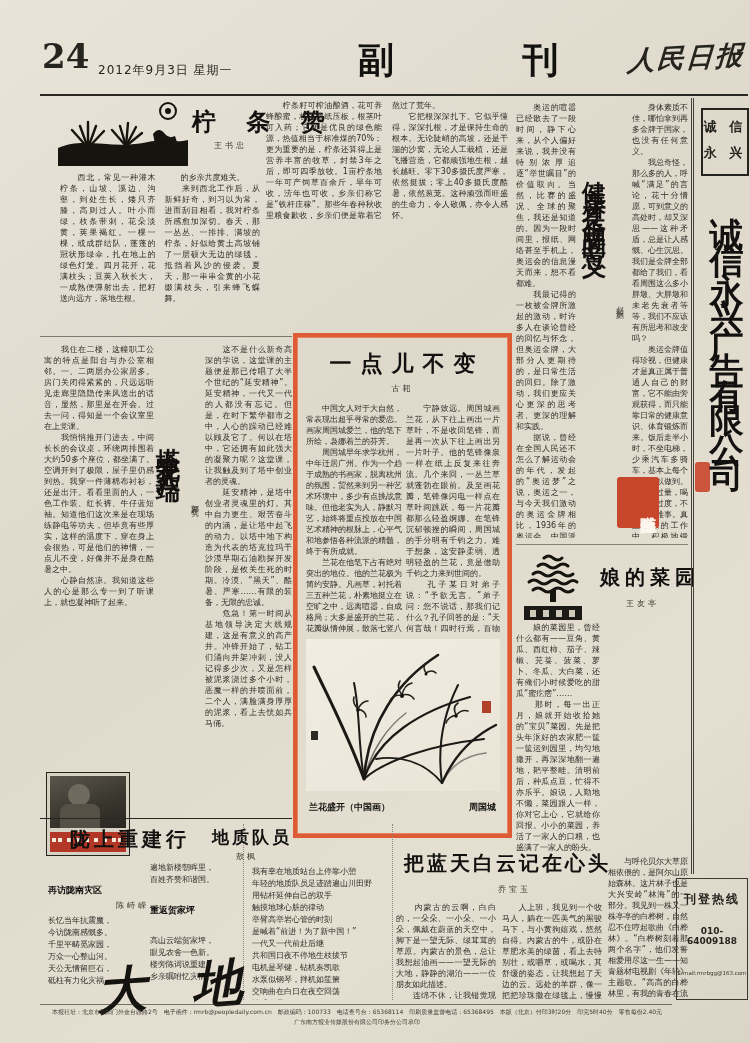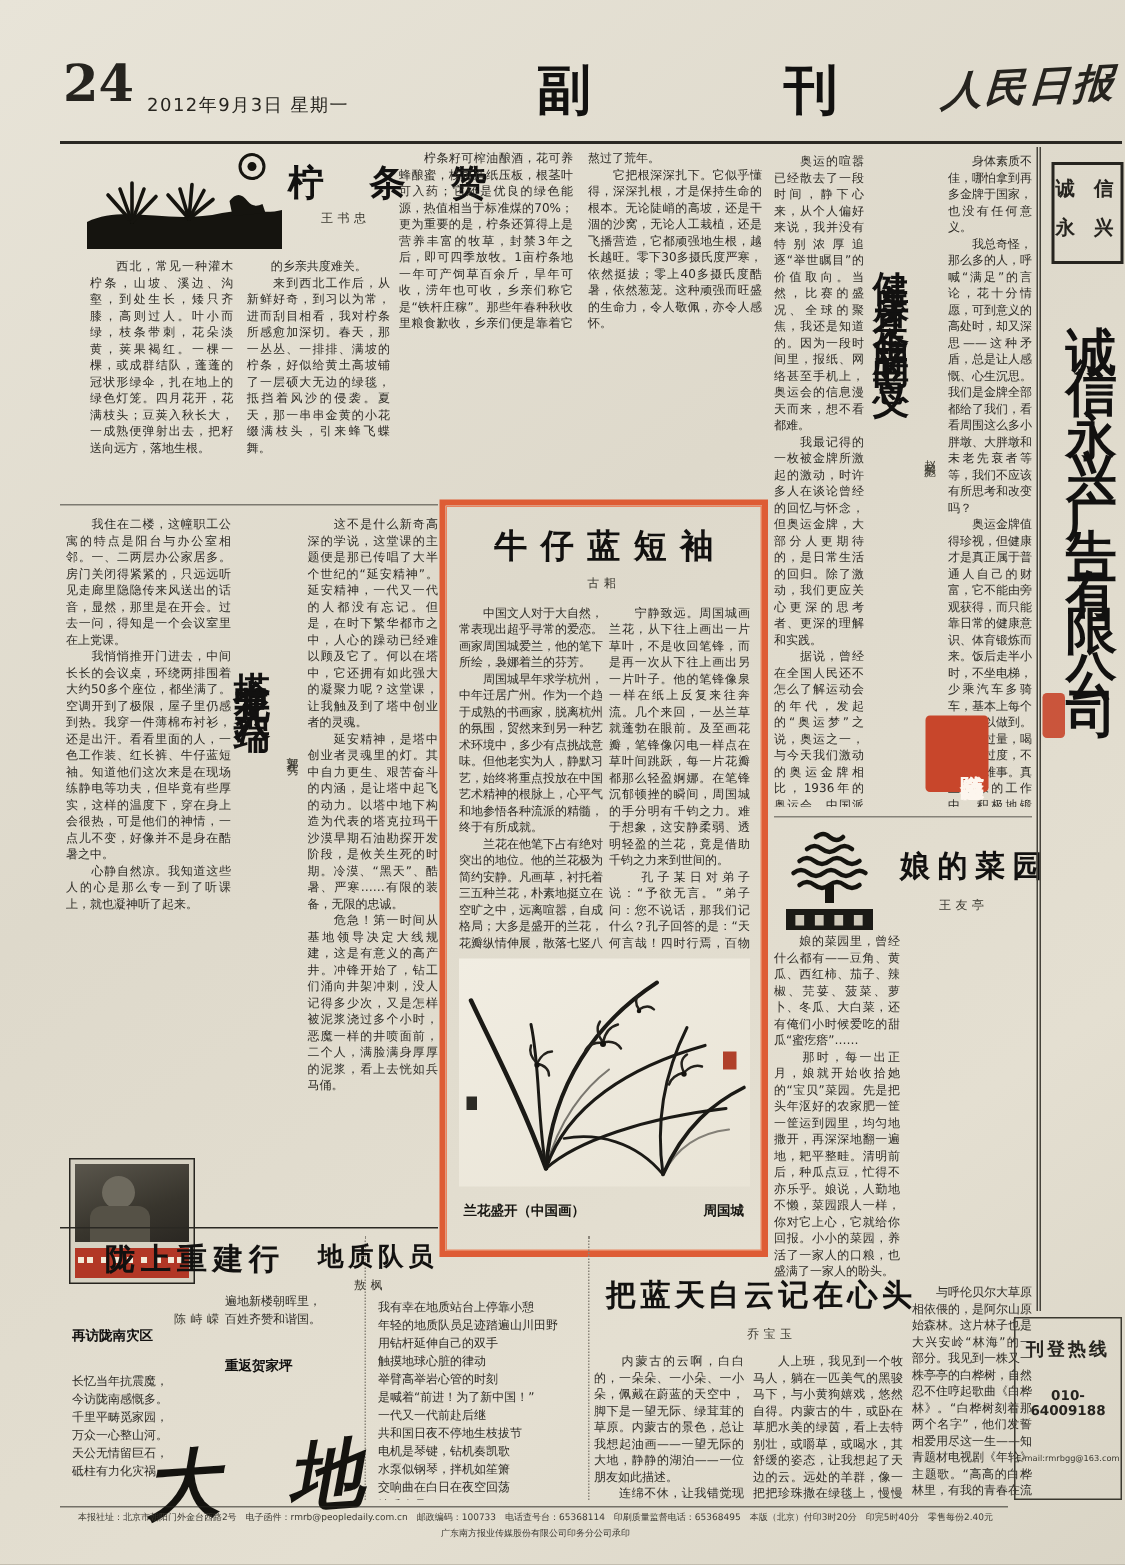--- a/index.html
+++ b/index.html
@@ -78,21 +78,21 @@
 
   <div class="abs" style="left:46px;top:772px;width:82px;height:82px;border:1px solid #26241f;background:#d6d1c2;">
     <div style="position:absolute;left:3px;top:3px;right:3px;height:52px;background:linear-gradient(160deg,#5a564c,#38352d 60%,#2a2722);">
       <div style="position:absolute;left:18px;top:8px;width:22px;height:22px;border-radius:50%;background:#6e6a5e;"></div>
       <div style="position:absolute;left:10px;top:28px;width:40px;height:24px;border-radius:8px 8px 0 0;background:#55514636;background:#555146;"></div>
     </div>
     <div class="redband" style="position:absolute;left:3px;bottom:3px;right:3px;height:20px;"></div>
   </div>
 
   <div class="abs hotbox" style="left:293px;top:333px;width:211px;height:497px;">
-    <div class="abs htitle" style="left:0;top:12px;width:211px;text-align:center;font-size:22px;letter-spacing:9px;text-indent:9px;white-space:nowrap;">牛仔蓝短袖</div>
+    <div class="abs htitle" style="left:0;top:12px;width:211px;text-align:center;font-size:22px;letter-spacing:9px;text-indent:9px;white-space:nowrap;">一点儿不变</div>
     <div class="abs byline" style="left:0;top:46px;width:211px;text-align:center;">古耜</div>
     <div class="abs bt" style="left:9px;top:66px;width:96px;height:232px;">　　中国文人对于大自然，常表现出超乎寻常的爱恋。画家周国城爱兰，他的笔下所绘，袅娜着兰的芬芳。
 　　周国城早年求学杭州，中年迁居广州。作为一个趋于成熟的书画家，脱离杭州的氛围，贸然来到另一种艺术环境中，多少有点挑战意味。但他老实为人，静默习艺，始终将重点投放在中国艺术精神的根脉上，心平气和地参悟各种流派的精髓，终于有所成就。
 　　兰花在他笔下占有绝对突出的地位。他的兰花极为简约安静。凡画草，衬托着三五种兰花，朴素地挺立在空旷之中，远离喧嚣，自成格局；大多是盛开的兰花，花瓣纵情伸展，散落七竖八倒，实则错落有致。在白色宣纸上，他用黑色墨水，只那么轻轻一抹，一朵朵透明的兰花，仿佛带着清癯品质的质感盛开。
 　　我曾经深深迷恋其中的简约与安静，那里蕴含着中国文化的深意。
 　　古人强调静以养心，凡书法、绘画乃至诗词文章，多以养心为旨归。</div>
     <div class="abs bt" style="left:109px;top:66px;width:94px;height:232px;">　　宁静致远。周国城画兰花，从下往上画出一片草叶，不是收回笔锋，而是再一次从下往上画出另一片叶子。他的笔锋像泉一样在纸上反复来往奔流。几个来回，一丛兰草就蓬勃在眼前。及至画花瓣，笔锋像闪电一样点在草叶间跳跃，每一片花瓣都那么轻盈婀娜。在笔锋沉郁顿挫的瞬间，周国城的手分明有千钧之力。难于想象，这安静柔弱、透明轻盈的兰花，竟是借助千钧之力来到世间的。
 　　孔子某日对弟子说：“予欲无言。”弟子问：您不说话，那我们记什么？孔子回答的是：“天何言哉！四时行焉，百物生焉，天何言哉！”无言的静，是古代圣贤体悟的大境界。在静默无言之中，天地运行、人间演化的秩序，从不错乱，乃因背后有一种至巨至伟的力量。后来者的学习困惑有许多，正是因此展开。周国城的兰花，亦不例外。安静的笔致，原来蕴藏着奔涌澎湃、汪洋恣肆的力量；而那简约的闲适背后，正隐含着率性与放达。</div>
 
     <div class="abs" style="left:9px;top:302px;width:194px;height:152px;background:linear-gradient(150deg,#f1ede2,#e9e4d6);">
@@ -156,38 +156,44 @@
   <div class="abs htitle" style="left:600px;top:564px;font-size:20px;letter-spacing:5px;white-space:nowrap;">娘的菜园</div>
   <div class="abs byline" style="left:626px;top:598px;">王友亭</div>
   <div class="abs bt" style="left:516px;top:622px;width:84px;height:372px;">　　娘的菜园里，曾经什么都有——豆角、黄瓜、西红柿、茄子、辣椒、芫荽、菠菜、萝卜、冬瓜、大白菜，还有俺们小时候爱吃的甜瓜“蜜疙瘩”……
 　　那时，每一出正月，娘就开始收拾她的“宝贝”菜园。先是把头年沤好的农家肥一筐一筐运到园里，均匀地撒开，再深深地翻一遍地，耙平整畦。清明前后，种瓜点豆，忙得不亦乐乎。娘说，人勤地不懒，菜园跟人一样，你对它上心，它就给你回报。小小的菜园，养活了一家人的口粮，也盛满了一家人的盼头。</div>
 
   <div class="abs rule" style="left:40px;top:818px;width:252px;height:1px;"></div>
   <div class="abs dotv" style="left:243px;top:824px;height:176px;"></div>
   <div class="abs dotv" style="left:392px;top:824px;height:176px;"></div>
 
   <div class="abs htitle" style="left:70px;top:826px;font-size:20px;letter-spacing:4px;white-space:nowrap;">陇上重建行</div>
-  <div class="abs byline" style="left:116px;top:874px;">陈峙嵘</div>
+  <div class="abs byline" style="left:116px;top:900px;">陈峙嵘</div>
   <div class="abs" style="left:48px;top:866px;width:94px;">
     <div class="poemhead">再访陇南灾区</div>
     <div class="poem">
         <div>长忆当年抗震魔，</div>
         <div>今访陇南感慨多。</div>
         <div>千里平畴觅家园，</div>
         <div>万众一心整山河。</div>
         <div>天公无情留巨石，</div>
         <div>砥柱有力化灾祸。</div>
       </div>
   </div>
   <div class="abs" style="left:150px;top:862px;width:90px;">
     <div class="poem">
         <div>遍地新楼朝晖里，</div>
         <div>百姓齐赞和谐国。</div>
       </div>
     <div class="poemhead">重返贺家坪</div>
+    <div class="poem">
+        <div>高山云端贺家坪，</div>
+        <div>眼见农舍一色新。</div>
+        <div>楼旁陈词说重建，</div>
+        <div>乡亲嘱咐忆灾情。</div>
+      </div>
   </div>
   <div class="abs" style="left:96px;top:952px;font-size:50px;font-weight:bold;font-style:italic;font-family:'DejaVu Serif',serif;letter-spacing:46px;transform:rotate(-4deg);color:#14130f;white-space:nowrap;">大地</div>
 
   <div class="abs htitle" style="left:212px;top:826px;font-size:17px;letter-spacing:3px;white-space:nowrap;">地质队员</div>
   <div class="abs byline" style="left:236px;top:851px;">敖枫</div>
   <div class="abs htitle" style="left:404px;top:850px;font-size:20px;letter-spacing:3px;white-space:nowrap;">把蓝天白云记在心头</div>
 
   <div class="abs poem" style="left:252px;top:866px;width:138px;height:134px;overflow:hidden;">
       <div>我有幸在地质站台上停靠小憩</div>
       <div>年轻的地质队员足迹踏遍山川田野</div>

